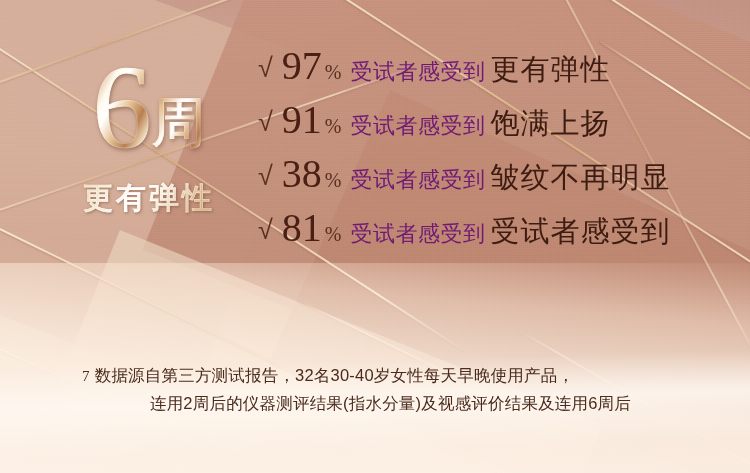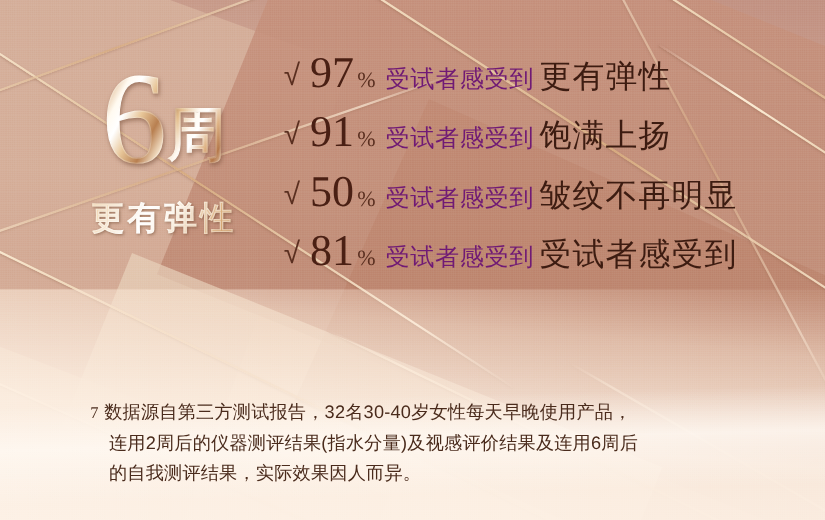--- a/index.html
+++ b/index.html
@@ -234,21 +234,21 @@
     line-height:27px;
     letter-spacing:.2px;
     margin-top:44px;
   }
   .fn-marker{
     font-size:15px;
     margin-right:5px;
     font-family:"Liberation Serif","DejaVu Serif",serif;
   }
   .fn-line{ display:block; }
-  .fn-line.indent{ padding-left:17px; }
+  .fn-line.indent{ padding-left:17px;text-align:center; }
 </style>
 </head>
 <body>
 
 <div id="banner">
 
   <div class="bg-base"></div>
   <div class="facet f3"></div>
   <div class="facet f1"></div>
   <div class="facet f2"></div>
@@ -295,36 +295,35 @@
       <div class="stat-row">
         <span class="check">√</span>
         <span class="pct-num">91</span>
         <span class="pct-sign">%</span>
         <span class="stat-lead">受试者感受到</span>
         <span class="stat-emph">饱满上扬</span>
       </div>
 
       <div class="stat-row">
         <span class="check">√</span>
-        <span class="pct-num">50</span>
+        <span class="pct-num">38</span>
         <span class="pct-sign">%</span>
         <span class="stat-lead">受试者感受到</span>
         <span class="stat-emph">皱纹不再明显</span>
       </div>
 
       <div class="stat-row">
         <span class="check">√</span>
         <span class="pct-num">81</span>
         <span class="pct-sign">%</span>
         <span class="stat-lead">受试者感受到</span>
         <span class="stat-emph">受试者感受到</span>
       </div>
 
     </div>
 
     <div class="footnote">
       <span class="fn-marker">7</span><span class="fn-text">数据源自第三方测试报告，32名30-40岁女性每天早晚使用产品，</span>
       <span class="fn-line indent">连用2周后的仪器测评结果(指水分量)及视感评价结果及连用6周后</span>
-      <span class="fn-line indent">的自我测评结果，实际效果因人而异。</span>
     </div>
 
   </div>
 </div>
 
 </body></html>

